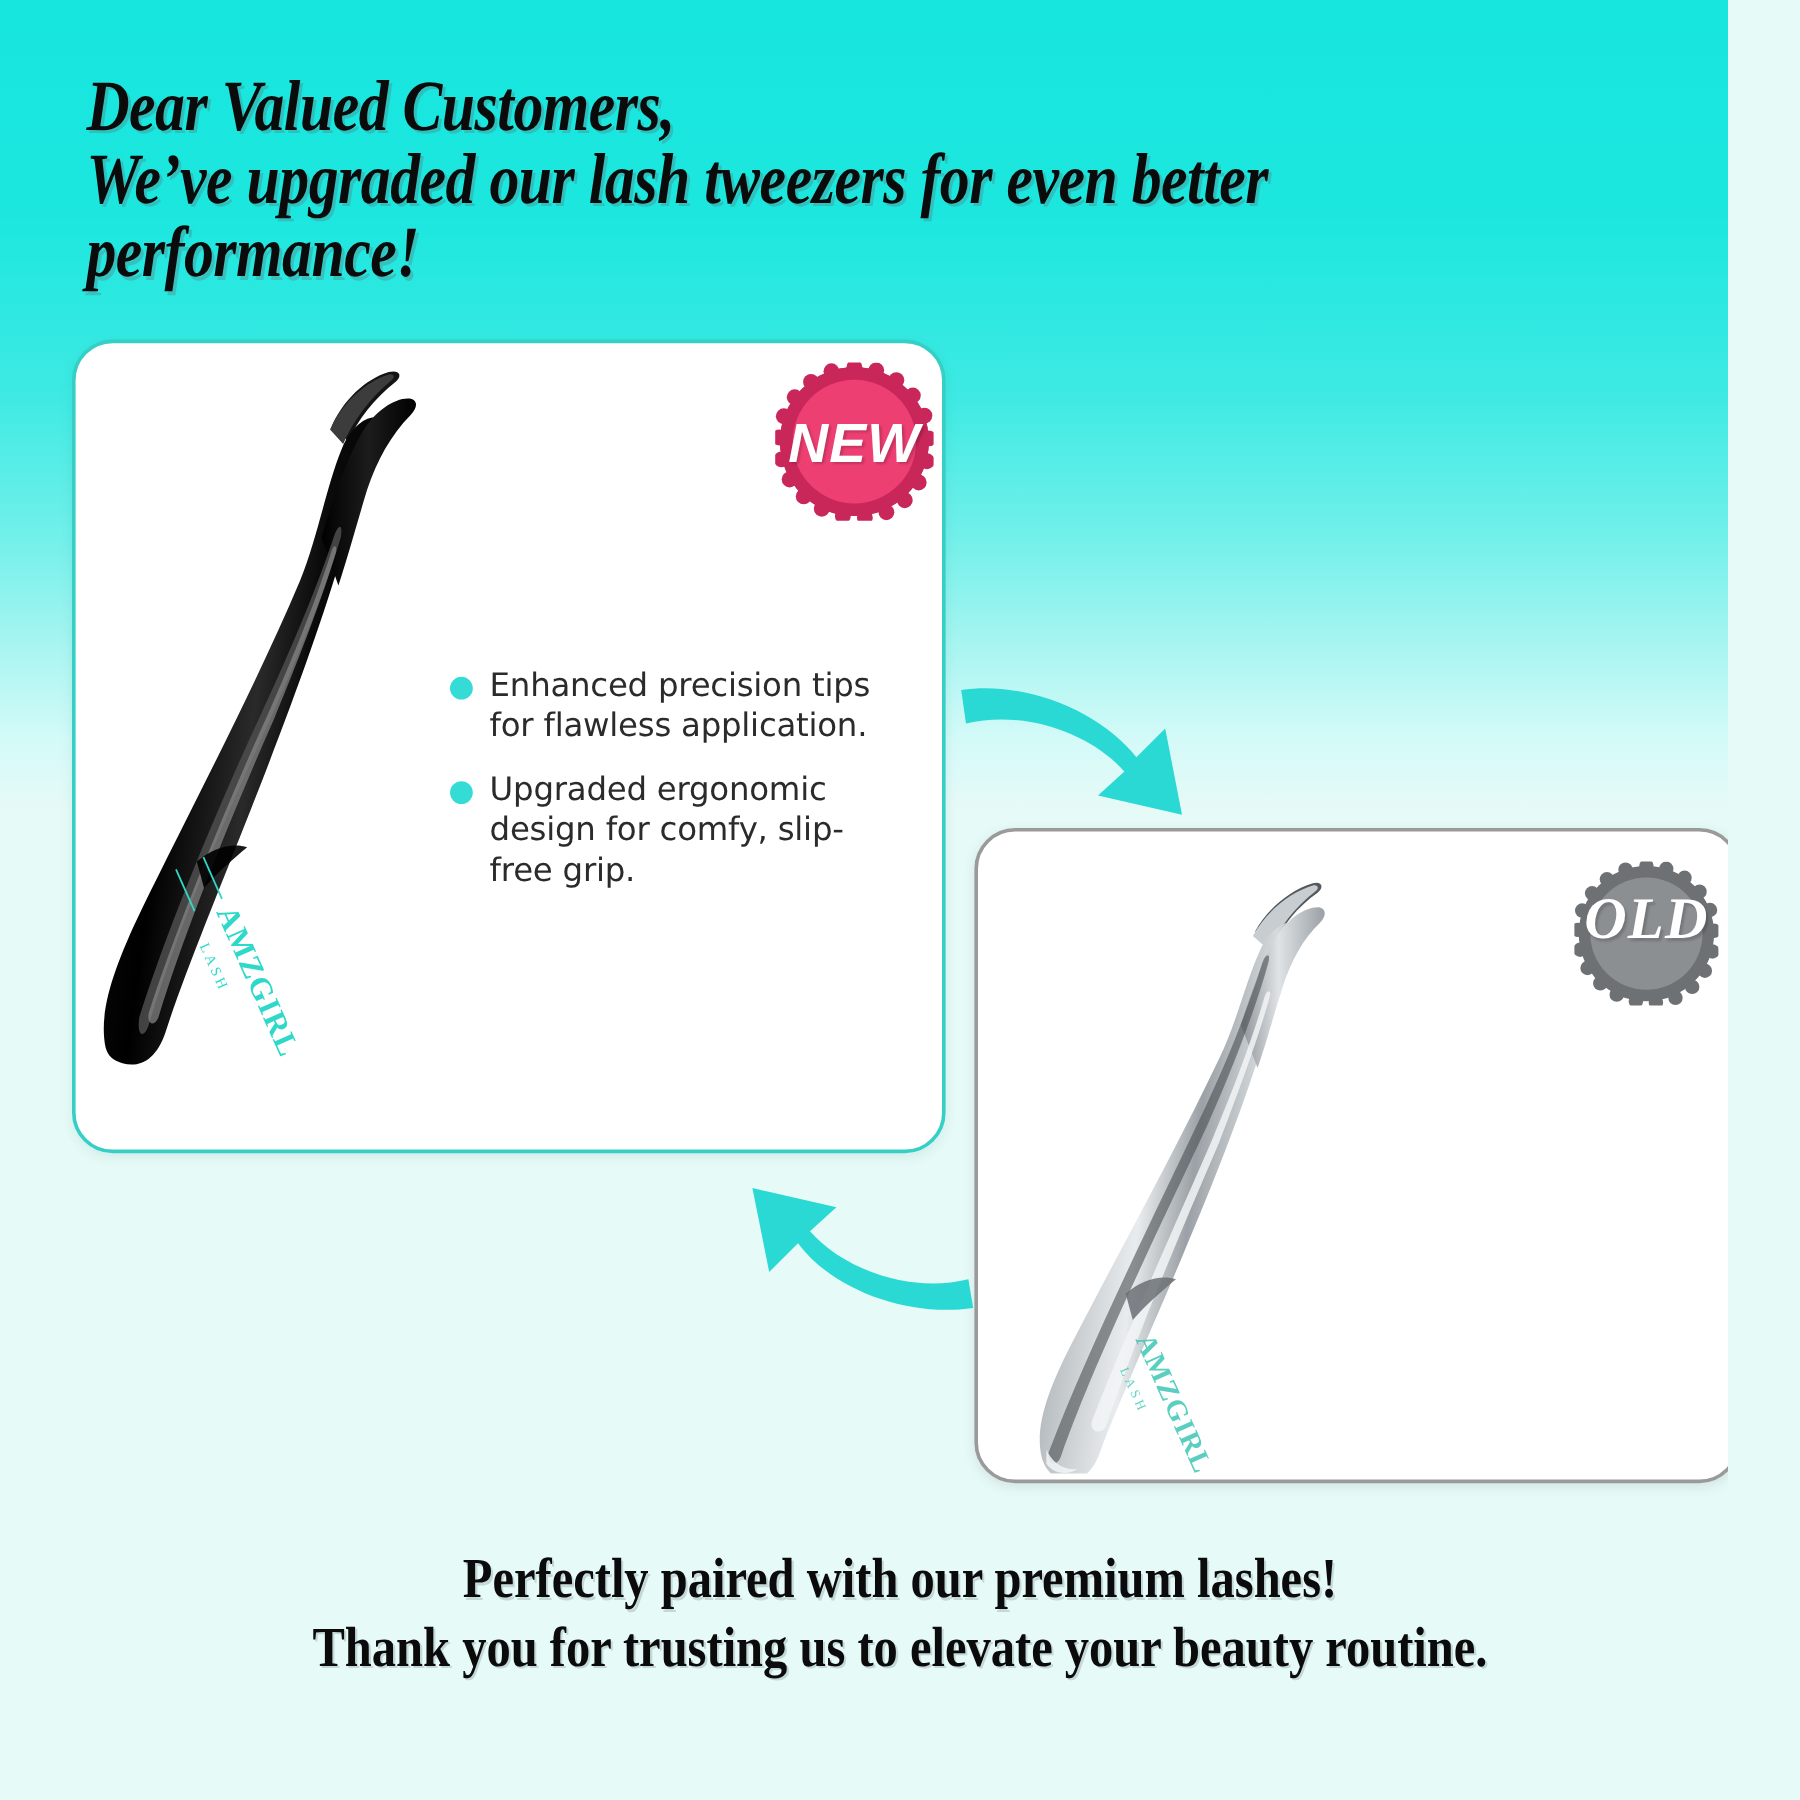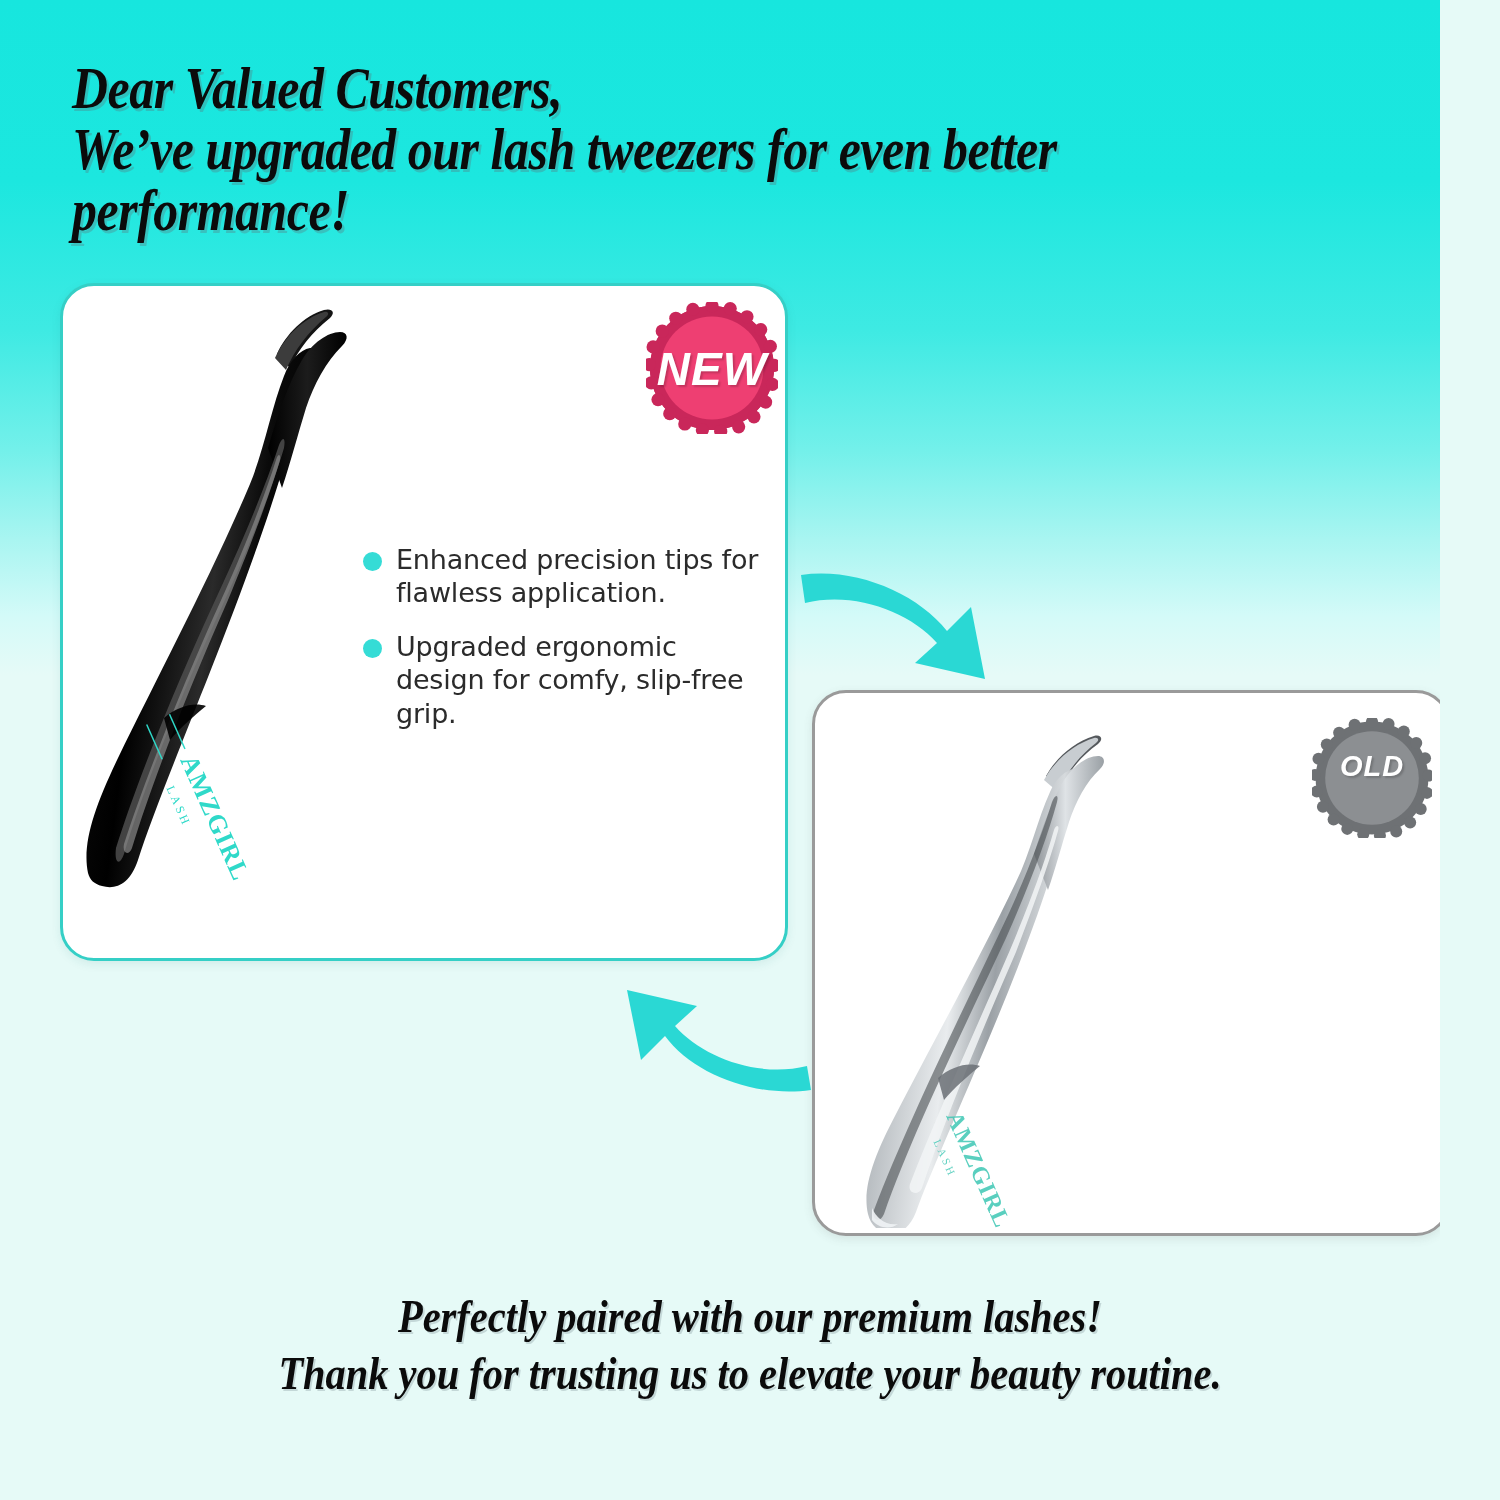--- a/index.html
+++ b/index.html
@@ -77,38 +77,38 @@
     font-weight:700;
     font-style:italic;
     color:#ffffff;
     letter-spacing:1px;
     text-shadow:2px 2px 2px rgba(0,0,0,0.18);
     pointer-events:none;
   }
   .badge-new{ left:646px; top:302px; width:132px; height:132px; }
   .badge-new .badge-label{ top:40px; font-size:46px; }
   .badge-old{ left:1312px; top:718px; width:120px; height:120px; }
-  .badge-old .badge-label{ top:32px; font-size:29px; }
+  .badge-old .badge-label{ top:19px; font-size:49px;font-family:Liberation Serif, serif; }
 
   
   .enjoy-block{
     position:absolute;
     left:363px; top:543px;
     width:400px;
   }
   .enjoy-title{
     font-family:"DejaVu Sans", sans-serif;
     font-weight:700;
     font-size:57px;
     line-height:1;
     color:#2ee0dc;
     margin:0 0 26px 0;
     letter-spacing:-1px;
   }
-  .bullet-list{ list-style:none; margin:0; padding:0; }
+  .bullet-list{ list-style:none; margin:12px; padding:0; }
   .bullet-row{
     display:flex;
     align-items:flex-start;
     margin-bottom:20px;
   }
   .bullet-dot{
     flex:0 0 auto;
     width:19px;height:19px;
     border-radius:50%;
     background:#35dcd6;
@@ -124,21 +124,20 @@
   }
 
   
   .footer{
     position:absolute;
     left:0; top:1288px;
     width:1500px;
     text-align:center;
     font-family:"Liberation Serif", serif;
     font-weight:700;
-    font-style:italic;
     font-size:47px;
     line-height:1.22;
     color:#0b0b0b;
     text-shadow:2px 2px 0 rgba(120,140,145,0.30);
   }
   .footer .fl{display:block;transform:scaleX(0.86);}
 
   
   .arrow{ position:absolute; }
   .arrow-1{ left:795px; top:553px; width:205px; height:130px; }

